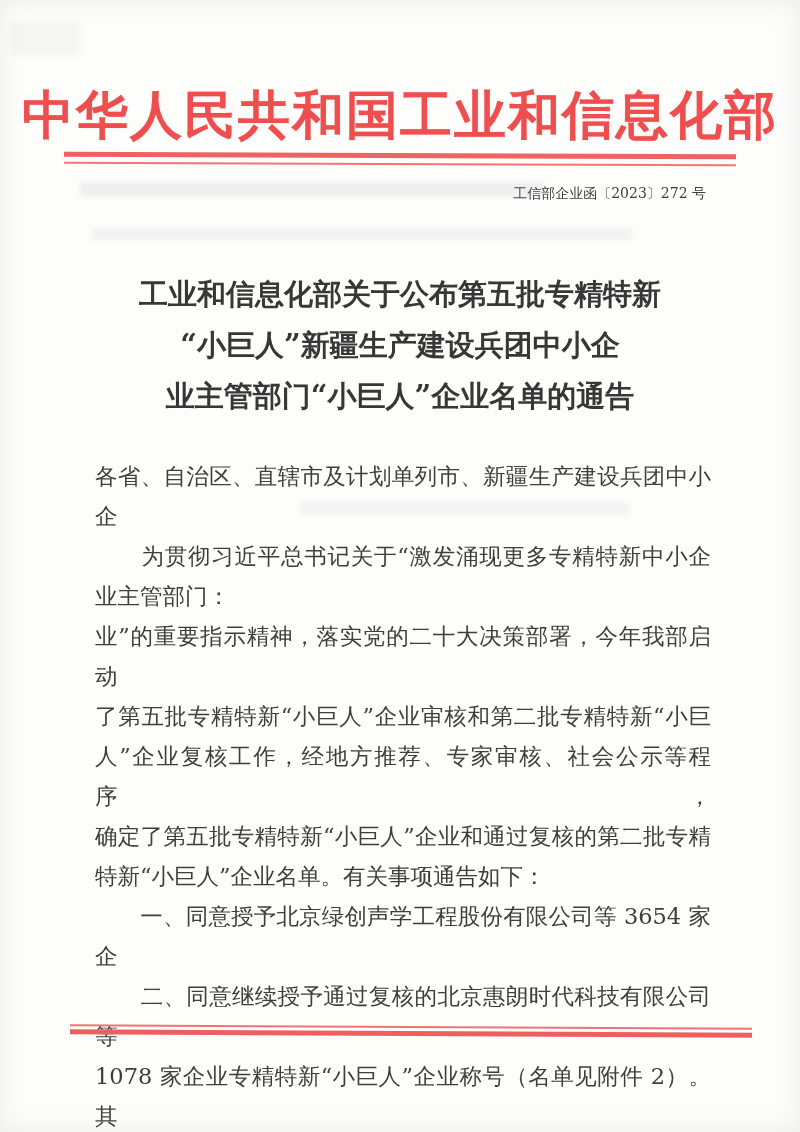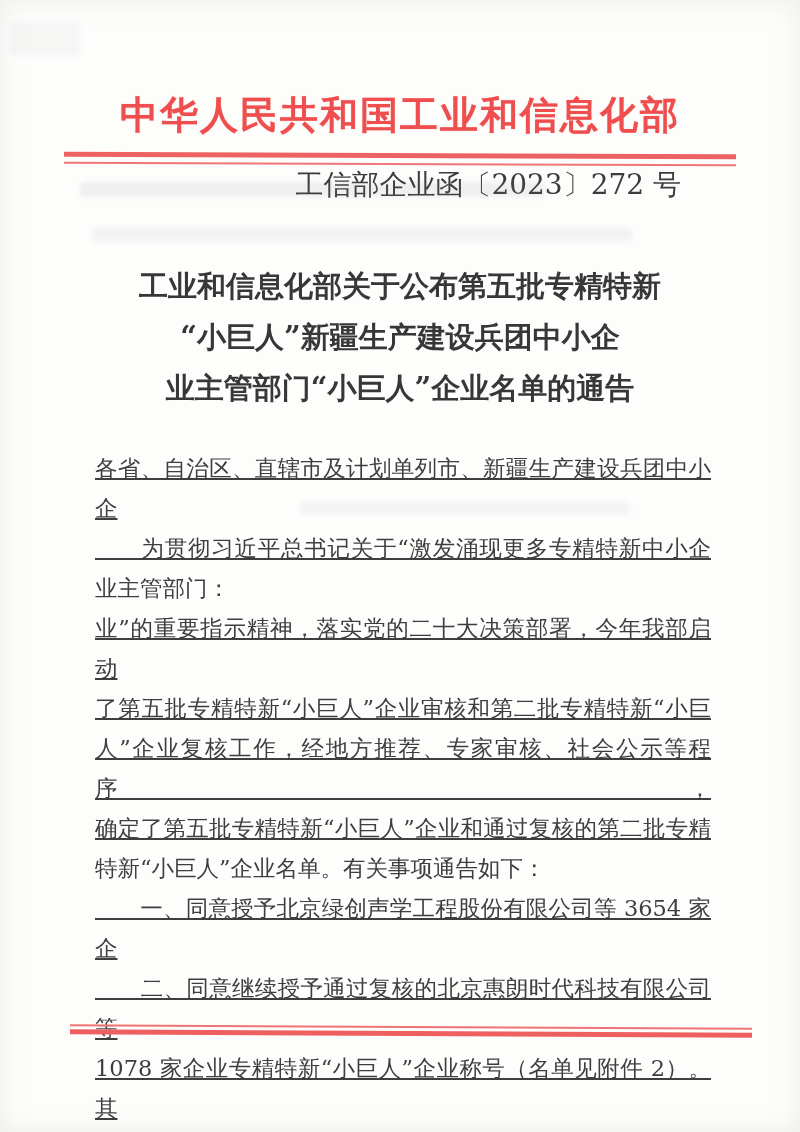--- a/index.html
+++ b/index.html
@@ -14,39 +14,39 @@
     height: 1132px;
     margin: 0 auto;
     background: #fdfdfc;
     overflow: hidden;
     box-shadow: inset 0 0 26px rgba(160,160,160,0.18);
   }
   
   .ministry-title {
     margin-top: 88px;
     text-align: center;
-    font-size: 38px;
+    font-size: 52px;
     line-height: 53px;
     font-weight: 700;
     letter-spacing: 2px;
     color: #ee4e4e;
     text-shadow: 0 0 1px rgba(238,78,78,0.45);
   }
   .header-sep {
     width: 672px;
     margin: 12px auto 0;
     transform: rotate(0.2deg);
   }
   .header-sep .rule-thick { height: 5px; background: #ee6262; }
   .header-sep .rule-thin  { height: 2px; background: #f17676; margin-top: 5px; }
   .doc-number {
-    margin-top: 6px;
-    padding-right: 119px;
+    margin-top: 14px;
+    padding-right: 94px;
     text-align: right;
-    font-size: 28px;
+    font-size: 14px;
     line-height: 28px;
     color: #3c3c3c;
   }
   
   .notice-title {
     margin-top: 62px;
     text-align: center;
     font-size: 29px;
     line-height: 51px;
     font-weight: 700;
@@ -59,21 +59,20 @@
     font-size: 22.5px;
     line-height: 40px;
     color: #3e3e3e;
   }
   .body-line { white-space: nowrap; }
   .body-line.fill {
     white-space: normal;
     text-align: justify;
     text-align-last: justify;
     text-justify: inter-character;
-    text-decoration: underline;
   }
   
   .footer-sep {
     position: absolute;
     left: 70px;
     top: 1026px;
     width: 682px;
     transform: rotate(0.3deg);
   }
   .footer-sep .rule-thin  { height: 2px; background: #f17474; }

